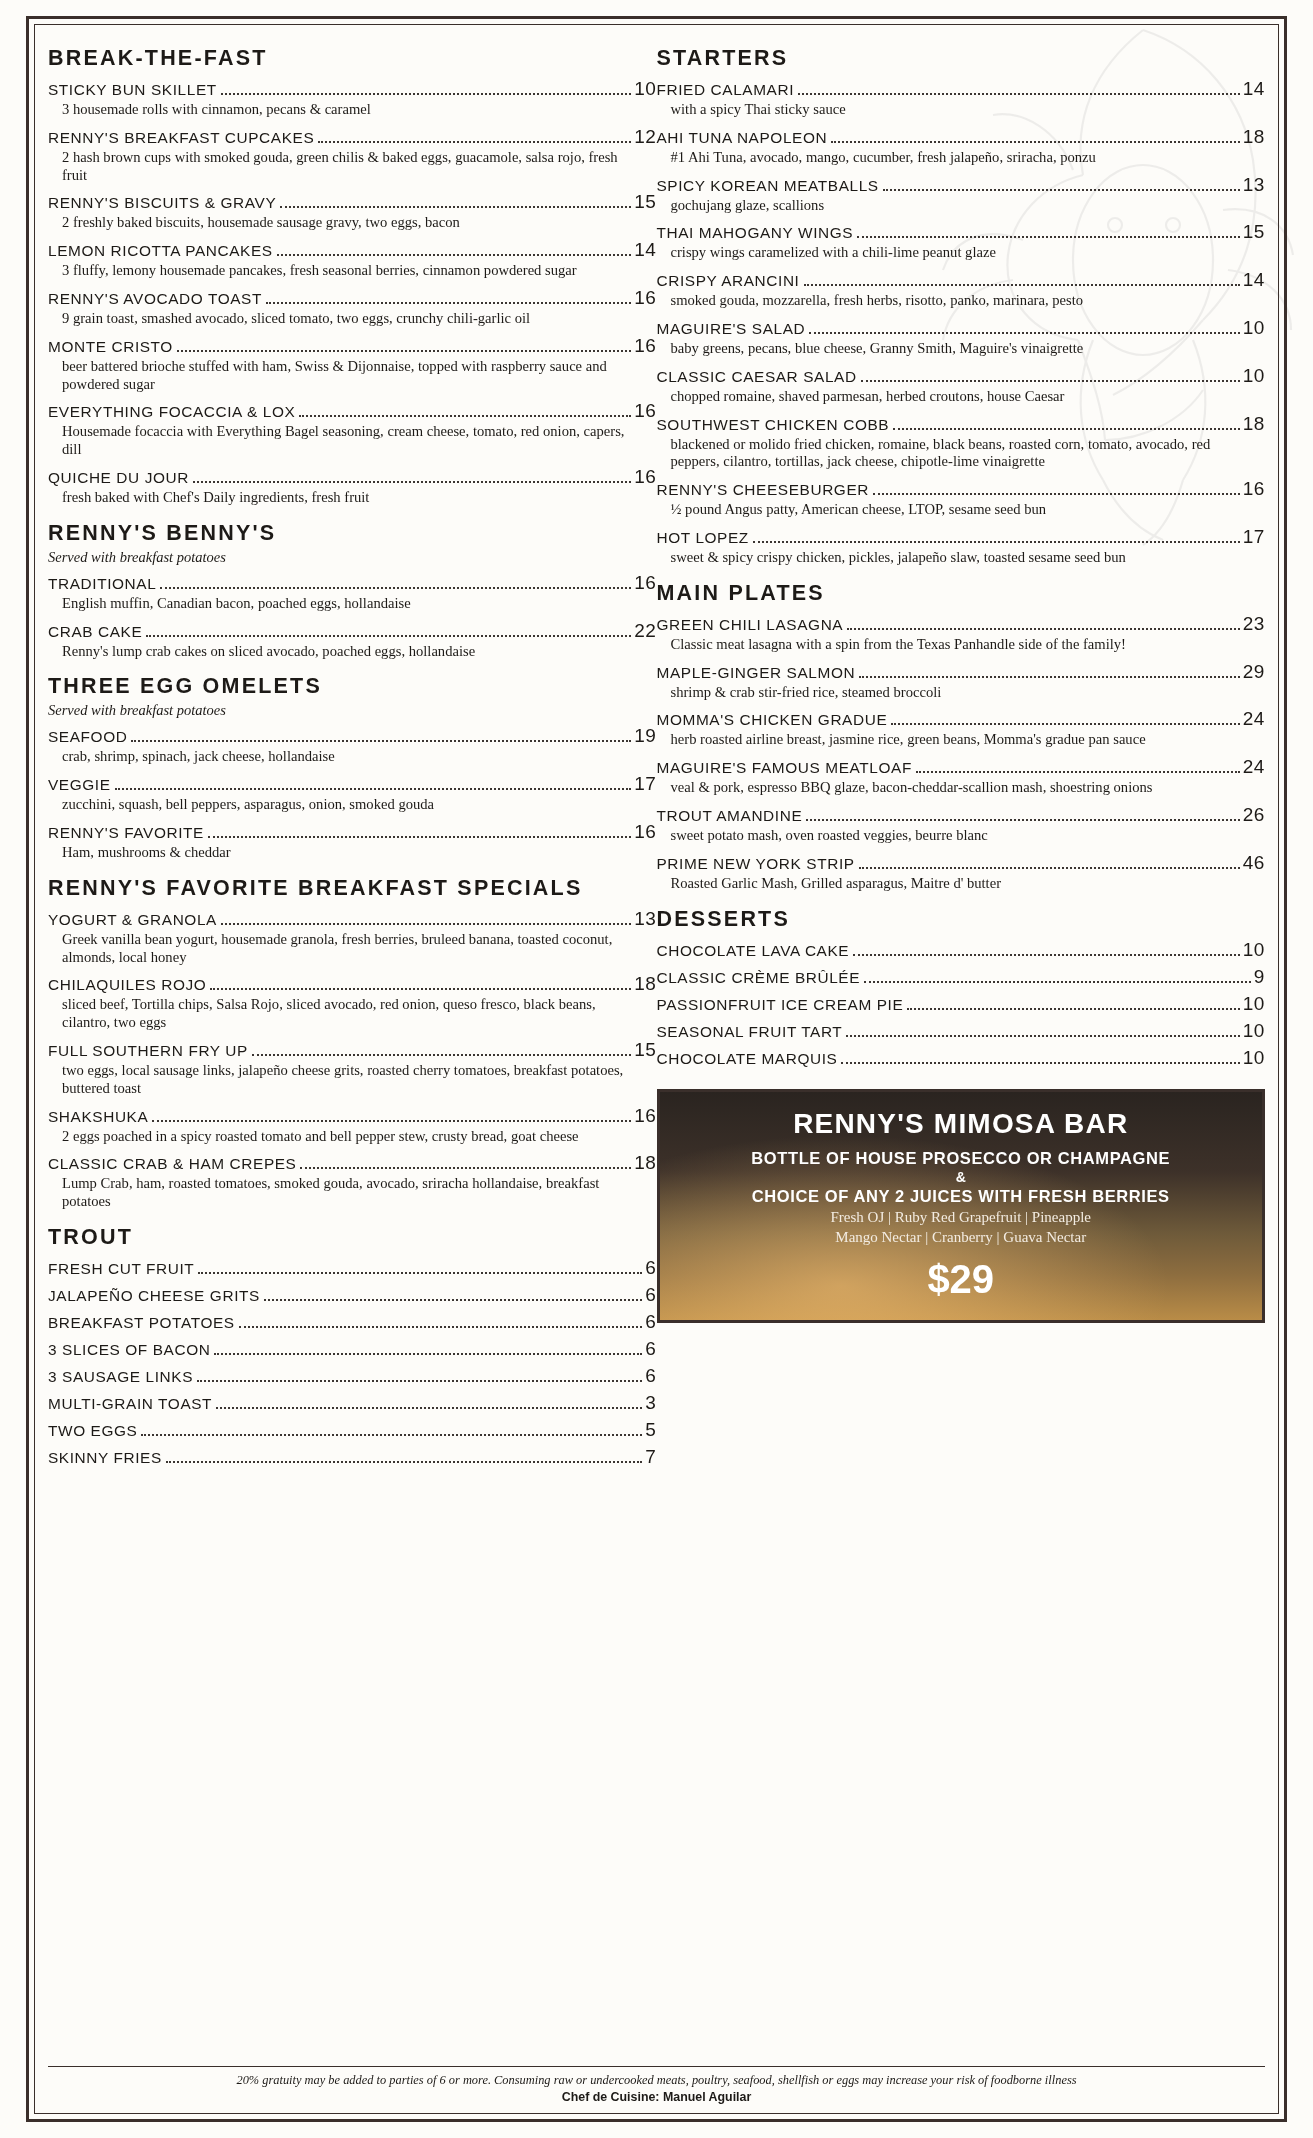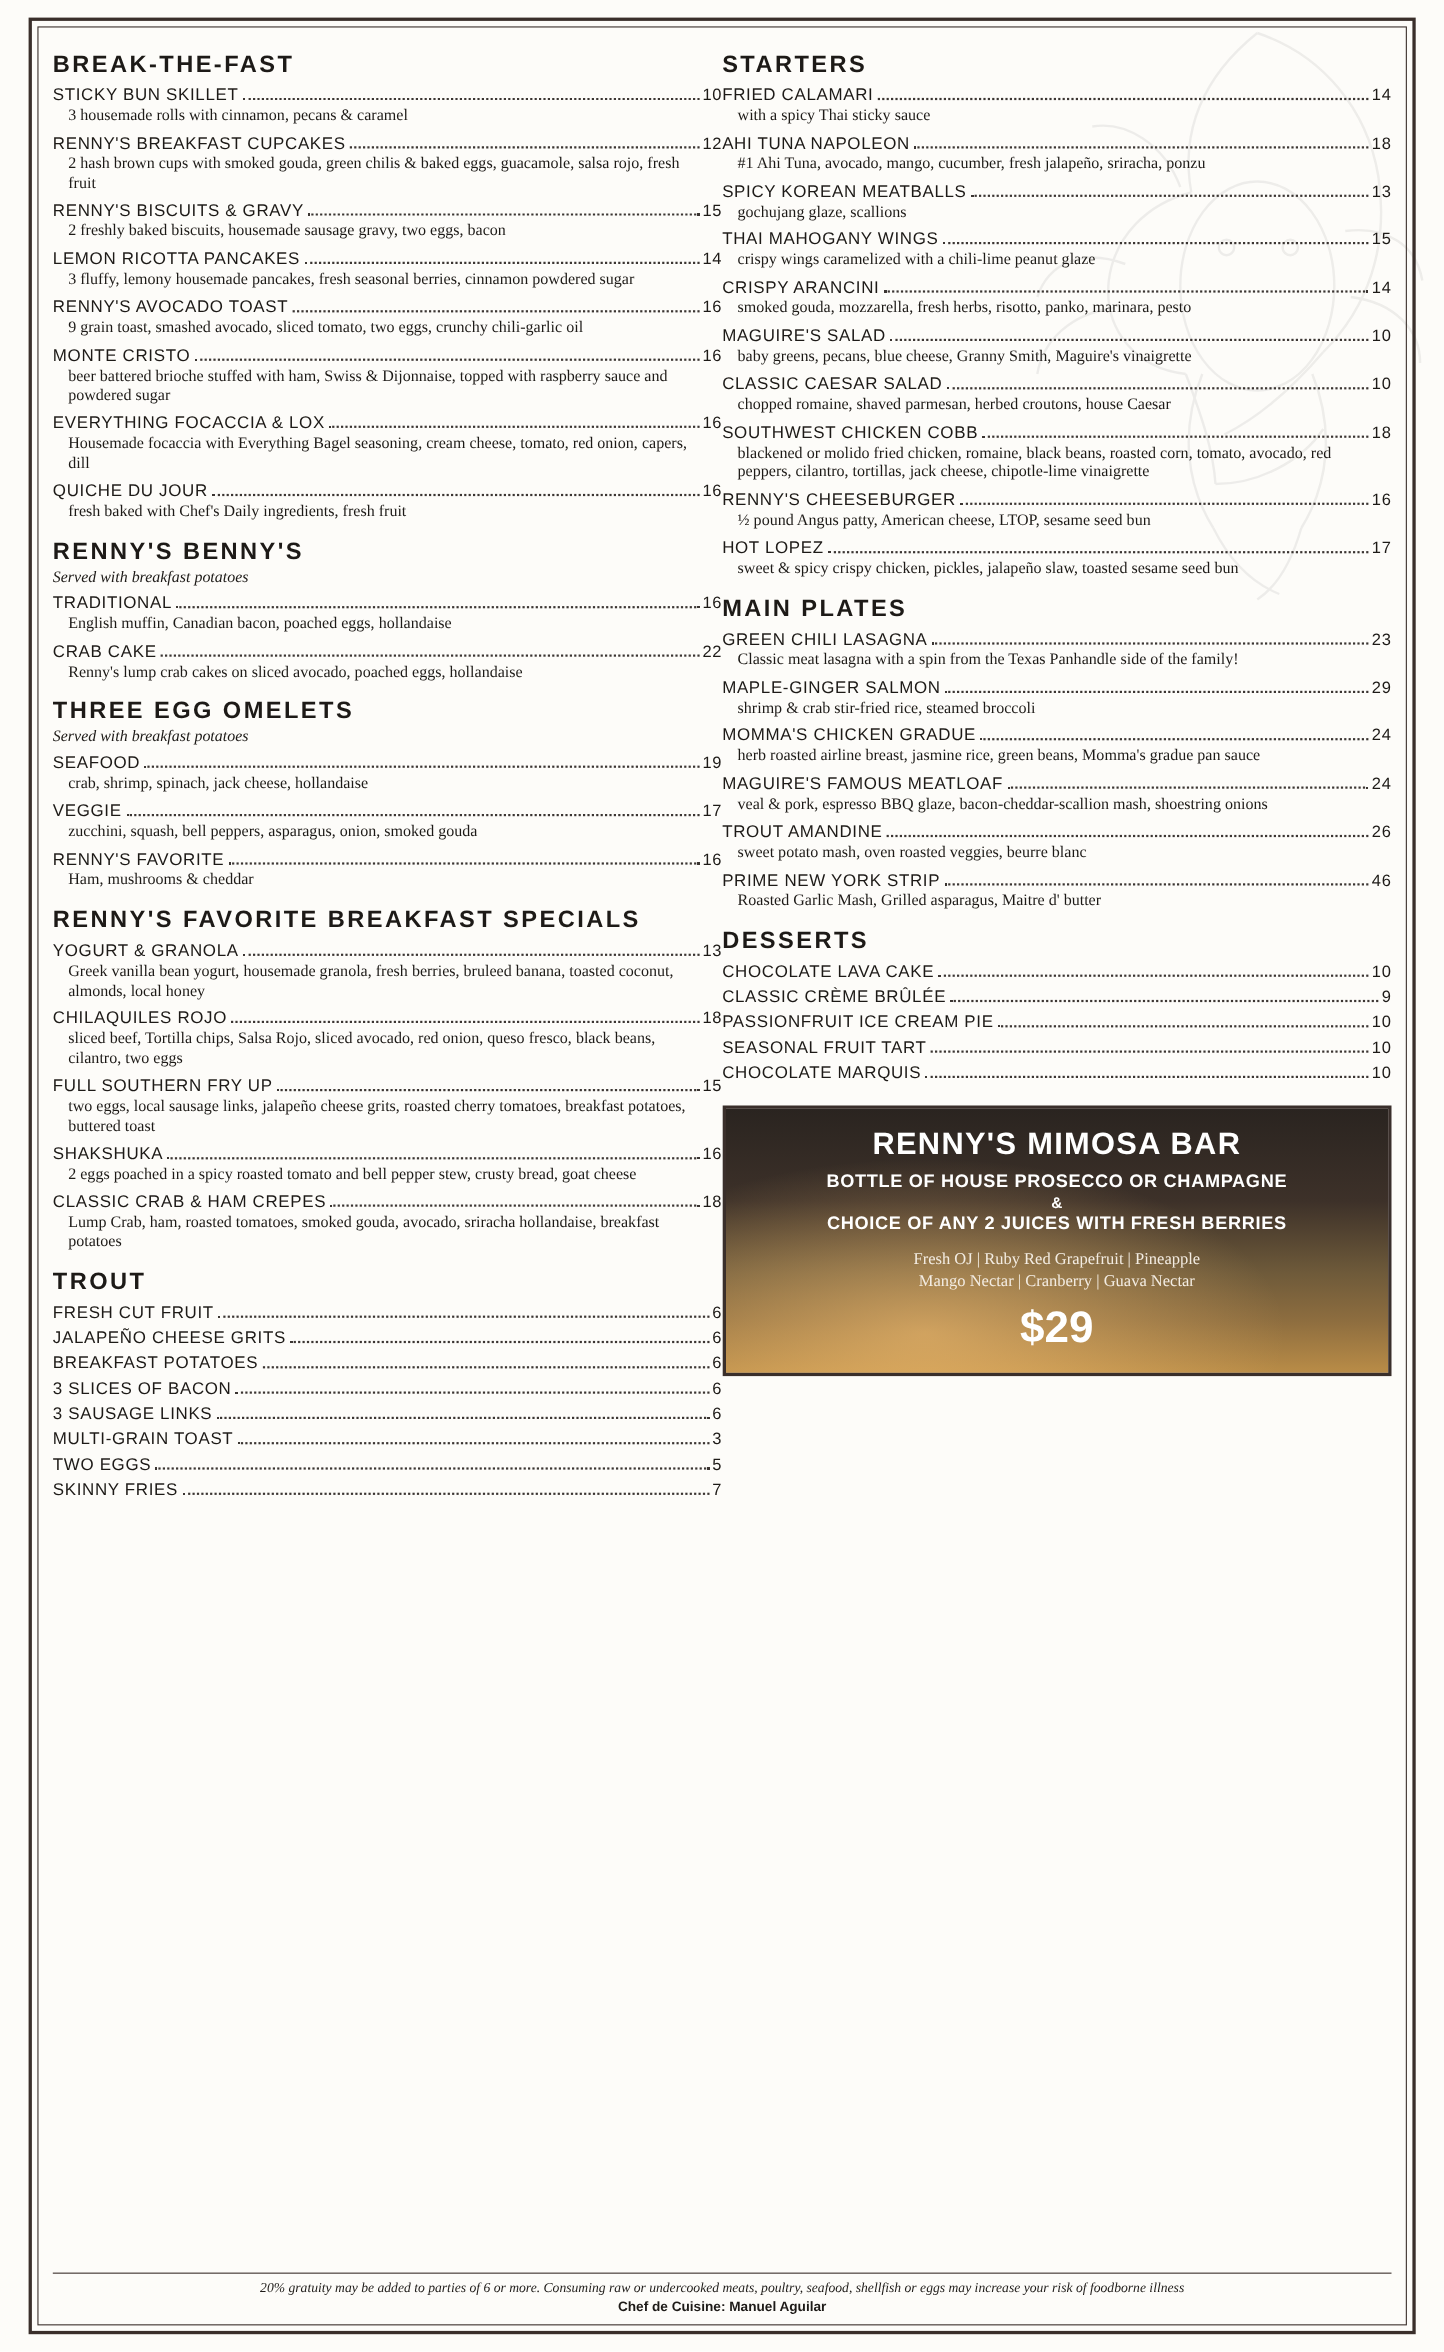--- a/index.html
+++ b/index.html
@@ -84,21 +84,21 @@
     font-size:15.4px;letter-spacing:.6px;color:#1d1a17;
     white-space:nowrap;
   }
   .item-name{flex:0 0 auto;}
   .dots{
     flex:1 1 auto;
     border-bottom:2px dotted #3b3532;
     margin:0 3px 4px 4px;
     height:1px;
   }
-  .price{flex:0 0 auto;font-size:15px;}
+  .price{flex:0 0 auto;font-size:19px;}
   .desc{
     font-family:"Liberation Serif", serif;
     font-size:14.6px;line-height:1.22;color:#1d1a17;
     padding-left:14px;margin-top:1px;
     max-width:95%;
   }
   .sides .item{margin-bottom:5px;}
   
   .mimosa{
     margin-top:20px;
@@ -118,21 +118,21 @@
   .mimosa>*{position:relative;}
   .mimosa-title{
     font-size:28px;font-weight:bold;letter-spacing:1.2px;margin-bottom:8px;
     color:#ffffff;
   }
   .mimosa-l1{font-size:16.5px;font-weight:bold;letter-spacing:.6px;line-height:1.25;}
   .mimosa-amp{font-size:14px;font-weight:bold;margin:1px 0;}
   .mimosa-l2{font-size:16.5px;font-weight:bold;letter-spacing:.6px;line-height:1.25;}
   .mimosa-juices{
     font-family:"Liberation Serif", serif;
-    font-size:15px;margin-top:12px;line-height:1.35;color:#f3ece2;
+    font-size:15px;margin-top:0;line-height:1.35;color:#f3ece2;
   }
   .mimosa-price{
     font-size:40px;font-weight:bold;margin-top:10px;color:#ffffff;
   }
   
   .footer{
     position:absolute;left:48px;right:48px;bottom:34px;text-align:center;
   }
   .footer-rule{border-top:1px solid #3a2f2b;margin-bottom:6px;}
   .footer-l1{

